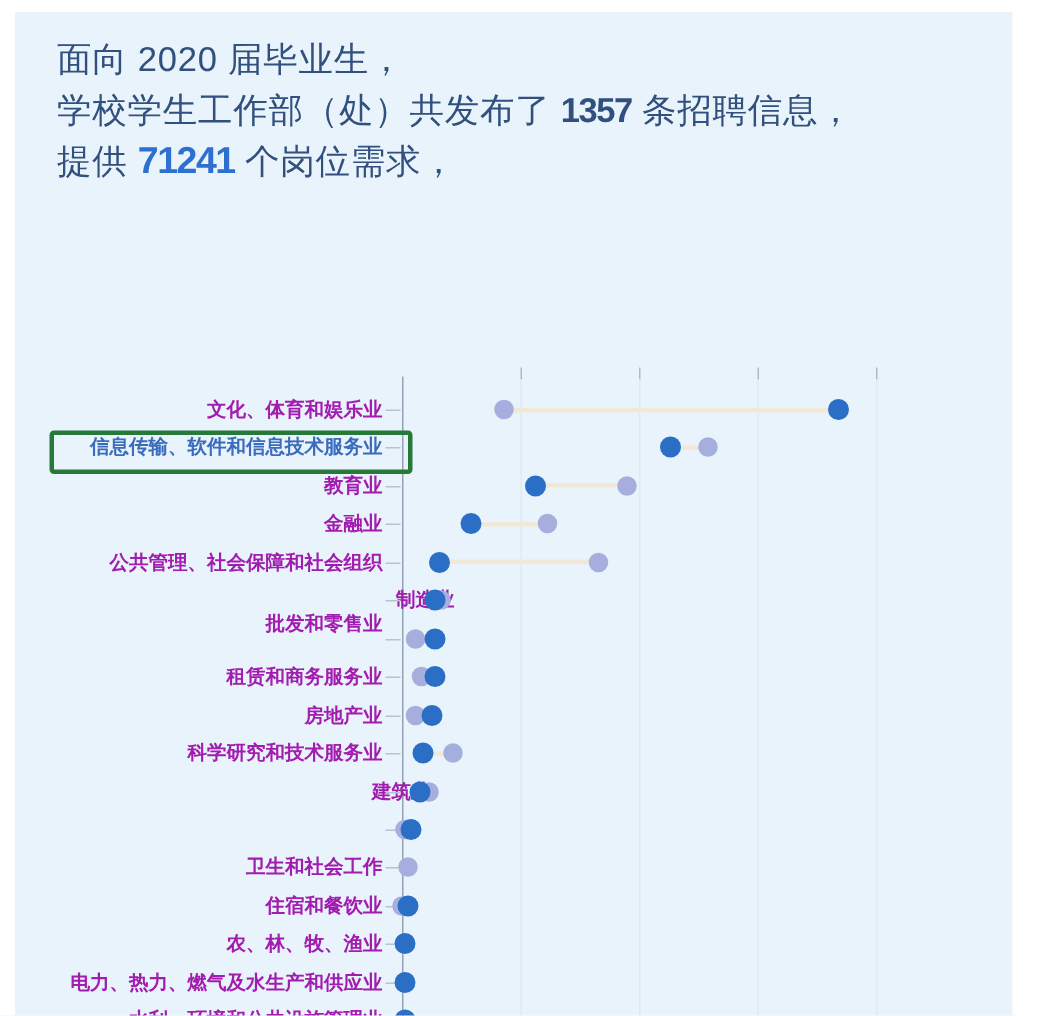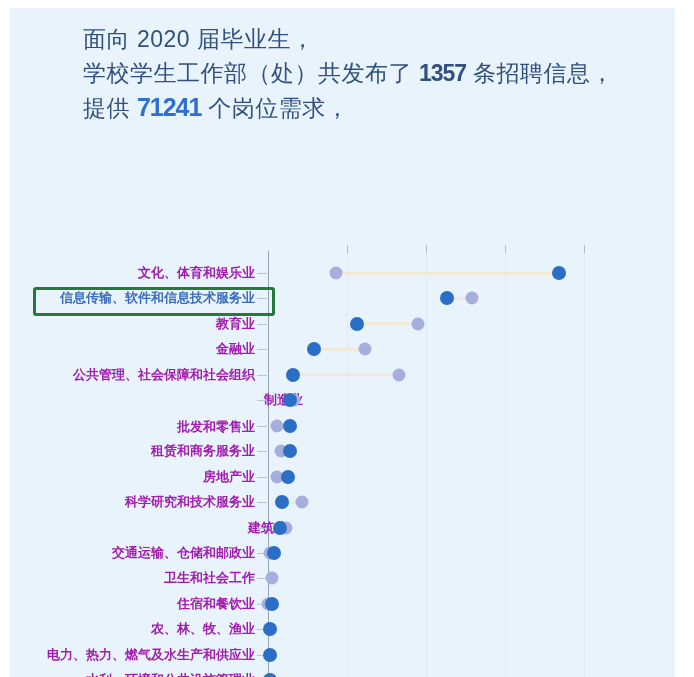--- a/index.html
+++ b/index.html
@@ -9,21 +9,21 @@
     font-family:"Liberation Sans","DejaVu Sans",sans-serif;
   }
   #panel{
     position:absolute;left:10px;top:8px;width:665px;height:672px;
     background:#e9f3fb;overflow:hidden;
   }
   
   #intro{
     position:absolute;left:28px;top:14px;
     color:#31507d;font-size:23px;line-height:34px;font-weight:500;
-    letter-spacing:0.5px;white-space:nowrap;margin-left:45px;
+    letter-spacing:0.5px;white-space:nowrap;
   }
   #intro .digits{font-weight:600;letter-spacing:-1px;}
   #intro .accent{color:#2e6fd2;font-weight:700;font-size:25px;letter-spacing:-1px;}
   
   #chart{position:absolute;left:0;top:0;width:665px;height:672px;}
   .axis-line{position:absolute;width:1px;background:#94a2b5;}
   .top-tick{position:absolute;width:1px;height:8px;background:#aebbca;}
   .gridline{position:absolute;width:1px;background:#dce8f2;opacity:0.85;}
   .row-label{
     position:absolute;left:0;width:245px;text-align:right;
@@ -84,42 +84,41 @@
       <div class="dot dark" style="left: 303.82px; top: 341.35px;"></div>
       <div class="row-label" style="top: 366.8px;">公共管理、社会保障和社会组织</div>
       <div class="row-tick" style="left: 247px; top: 366.8px;"></div>
       <div class="connector" style="left: 283.28px; top: 365.3px; width: 105.86px;"></div>
       <div class="dot light" style="left: 389.14px; top: 366.8px;"></div>
       <div class="dot dark" style="left: 283.28px; top: 366.8px;"></div>
       <div class="row-label" style="top: 392.25px; padding-left: 48px;">制造业</div>
       <div class="row-tick" style="left: 247px; top: 392.25px;"></div>
       <div class="dot light" style="left: 284.07px; top: 392.25px;"></div>
       <div class="dot dark" style="left: 280.12px; top: 392.25px;"></div>
-      <div class="row-label" style="top: 419px;">批发和零售业</div>
+      <div class="row-label" style="top: 408px;">批发和零售业</div>
       <div class="row-tick" style="left: 247px; top: 417.7px;"></div>
       <div class="dot light" style="left: 266.69px; top: 417.7px;"></div>
       <div class="dot dark" style="left: 280.12px; top: 417.7px;"></div>
       <div class="row-label" style="top: 443.15px;">租赁和商务服务业</div>
       <div class="row-tick" style="left: 247px; top: 443.15px;"></div>
       <div class="dot light" style="left: 270.64px; top: 443.15px;"></div>
       <div class="dot dark" style="left: 280.12px; top: 443.15px;"></div>
       <div class="row-label" style="top: 468.6px;">房地产业</div>
       <div class="row-tick" style="left: 247px; top: 468.6px;"></div>
       <div class="dot light" style="left: 266.69px; top: 468.6px;"></div>
       <div class="dot dark" style="left: 277.75px; top: 468.6px;"></div>
       <div class="row-label" style="top: 494.05px;">科学研究和技术服务业</div>
       <div class="row-tick" style="left: 247px; top: 494.05px;"></div>
       <div class="connector" style="left: 272.22px; top: 492.55px; width: 19.75px;"></div>
       <div class="dot light" style="left: 291.97px; top: 494.05px;"></div>
       <div class="dot dark" style="left: 272.22px; top: 494.05px;"></div>
       <div class="row-label" style="top: 519.5px; margin-left: 32px;">建筑业</div>
       <div class="row-tick" style="left: 247px; top: 519.5px;"></div>
       <div class="dot light" style="left: 276.17px; top: 519.5px;"></div>
       <div class="dot dark" style="left: 269.85px; top: 519.5px;"></div>
-      <div class="row-label" style="top: 544.95px;">交通运输、仓储和邮政业</div>
       <div class="row-tick" style="left: 247px; top: 544.95px;"></div>
       <div class="dot light" style="left: 260.37px; top: 544.95px;"></div>
       <div class="dot dark" style="left: 264.32px; top: 544.95px;"></div>
       <div class="row-label" style="top: 570.4px;">卫生和社会工作</div>
       <div class="row-tick" style="left: 247px; top: 570.4px;"></div>
       <div class="dot light" style="left: 261.95px; top: 570.4px;"></div>
       <div class="row-label" style="top: 595.85px;">住宿和餐饮业</div>
       <div class="row-tick" style="left: 247px; top: 595.85px;"></div>
       <div class="dot light" style="left: 258px; top: 595.85px;"></div>
       <div class="dot dark" style="left: 261.95px; top: 595.85px;"></div>

